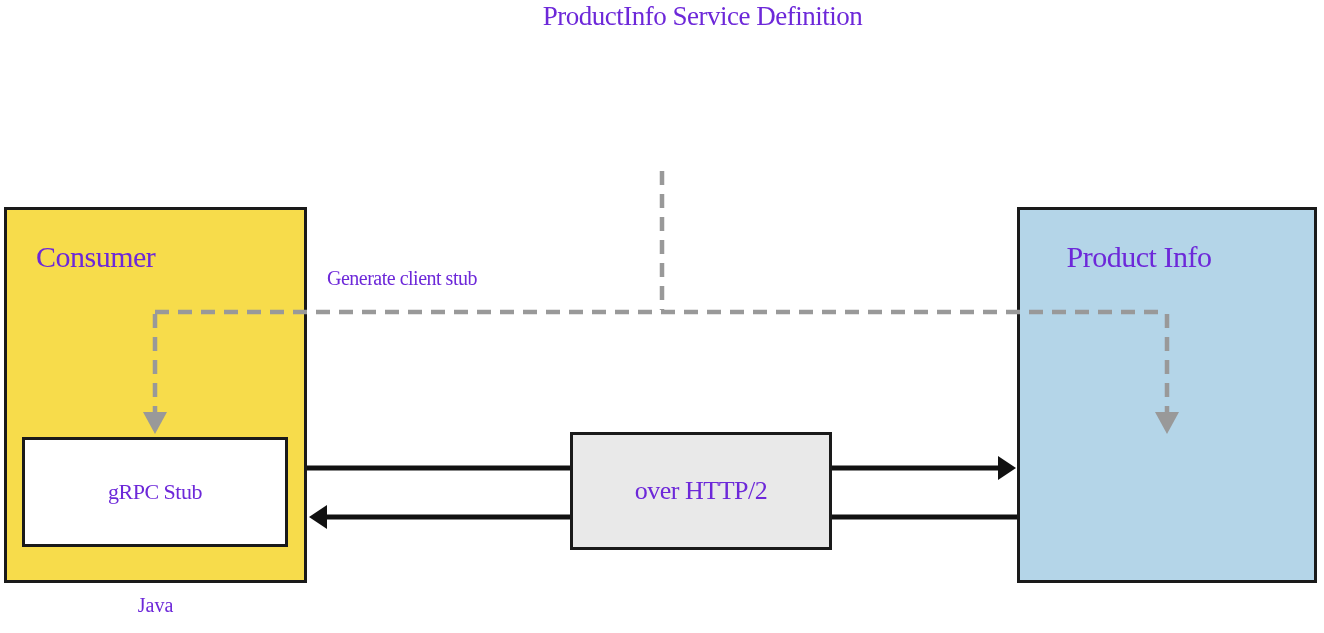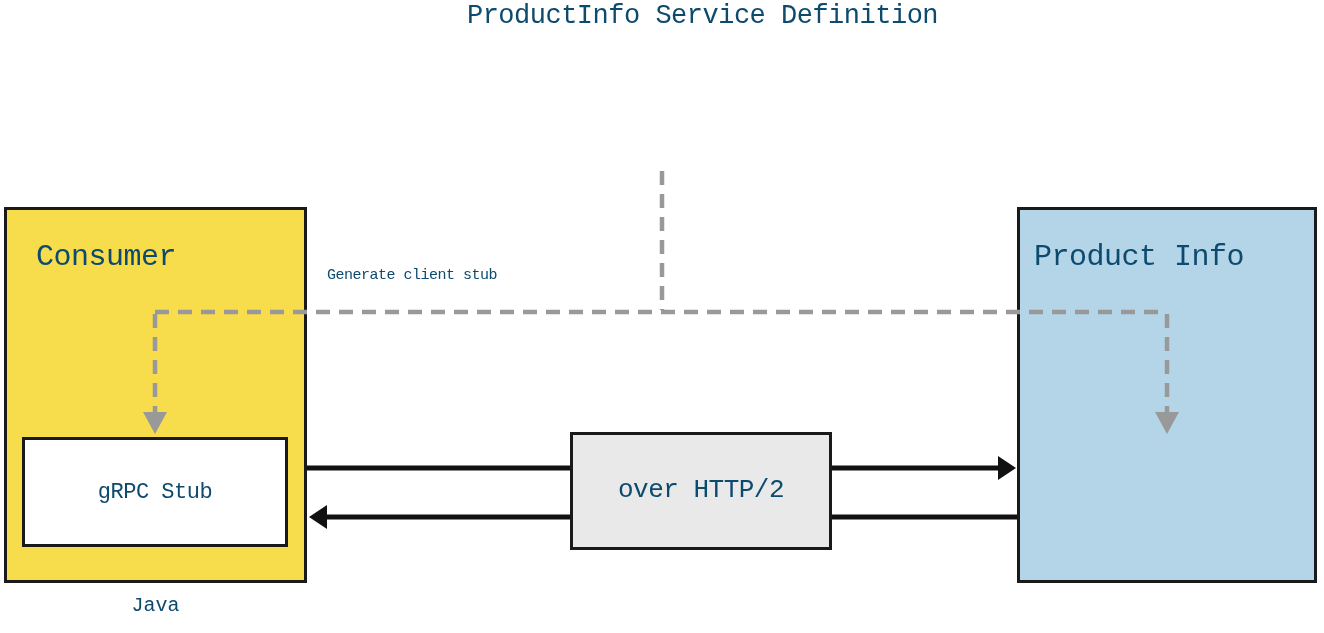--- a/index.html
+++ b/index.html
@@ -2,22 +2,22 @@
 <html style="--consumer-yellow: #F7DC4B; --product-blue: #B4D5E8; --proto-green: #83C8A0; --transport-gray: #E9E9E9; --dashed-gray: #999999; --arrow-black: #111111;"><head>
 <meta charset="utf-8">
 <style>
   html, body {
     margin: 0; padding: 0; background: #ffffff;
   }
   #stage {
     position: relative;
     width: 1324px; height: 633px;
     background: #ffffff;
-    font-family: Liberation Mono, monospace;
-    color: #0c4a6e;
+    font-family: Liberation Serif, serif;
+    color: #6d28d9;
     overflow: hidden;
   }
   .abs { position: absolute; }
   .box {
     box-sizing: border-box;
     display: flex; flex-direction: column;
     align-items: center; justify-content: center;
     text-align: center;
   }
   #diagram-title {
@@ -80,21 +80,21 @@
   #transport-box {
     left: 570px; top: 432px; width: 262px; height: 118px;
     background: var(--transport-gray, #E9E9E9);
     border: 3px solid #1a1a1a;
     font-size: 26px; font-weight: 500;
     line-height: 1.2;
     letter-spacing: -0.5px;
   }
   #gen-client-label {
     left: 327px; top: 267px;
-    font-size: 15px; font-weight: 500;
+    font-size: 20px; font-weight: 500;
     white-space: nowrap;
     letter-spacing: -0.5px;
   }
   #gen-server-label {
     left: 699px; top: 267px;
     font-size: 24px; font-weight: 500;
     white-space: nowrap;
     letter-spacing: -0.5px;
   }
   #wires {

